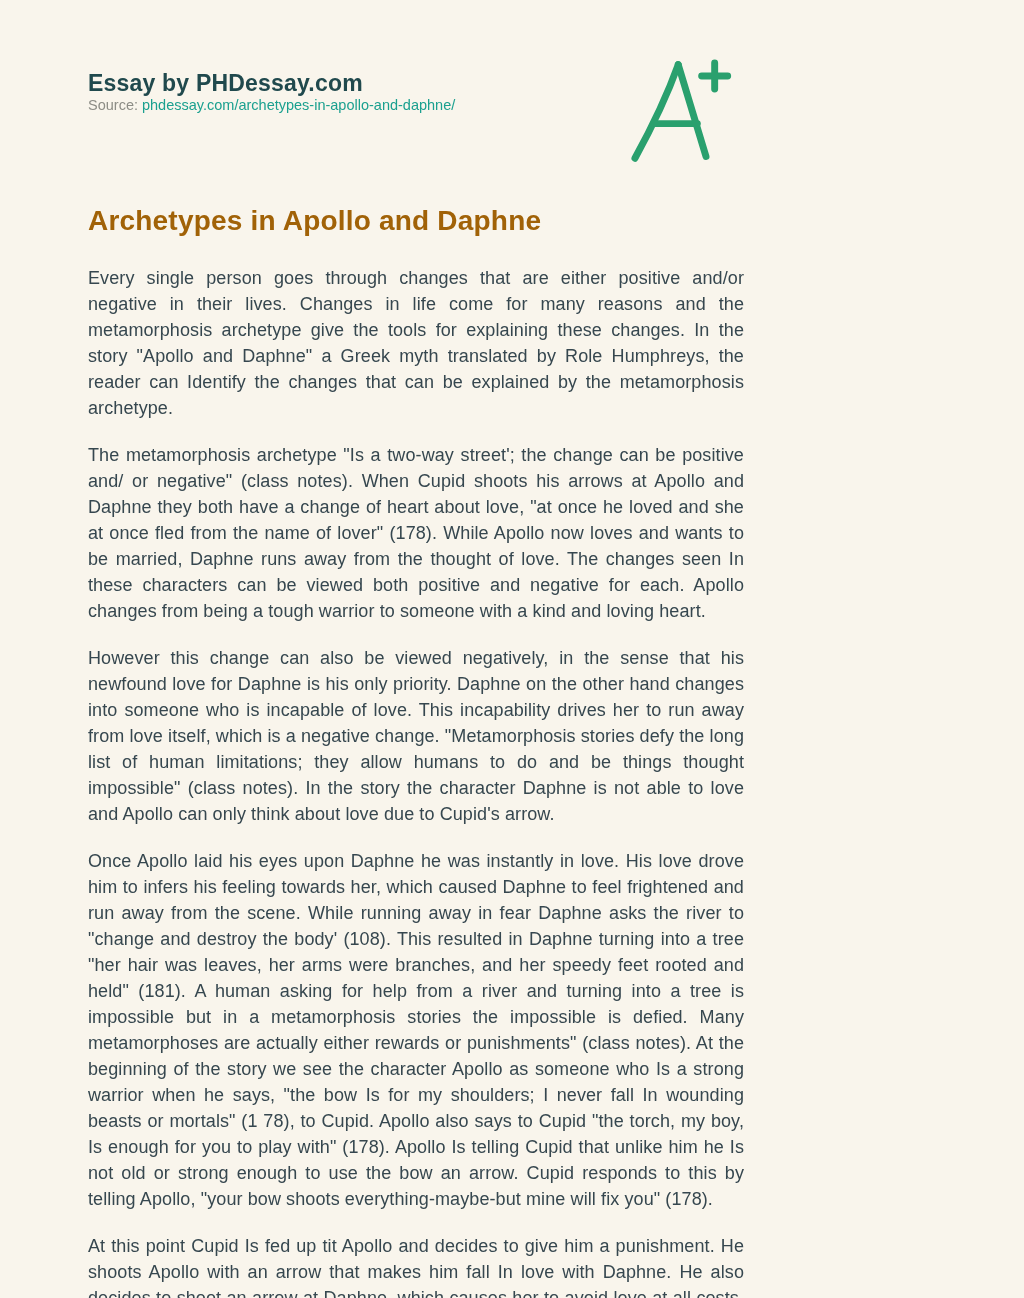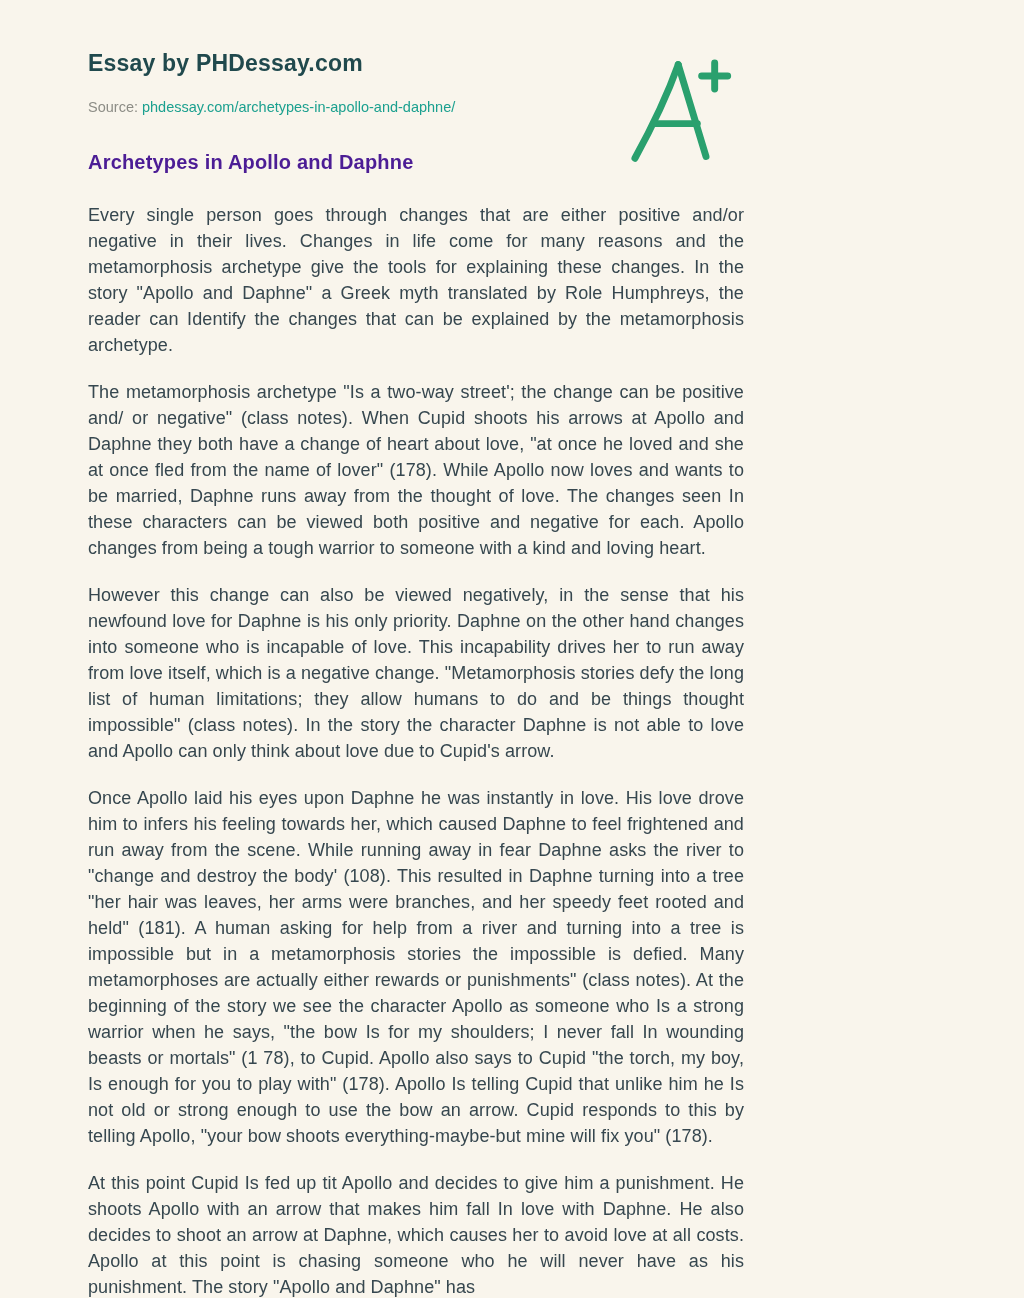--- a/index.html
+++ b/index.html
@@ -7,52 +7,51 @@
     width: 1024px;
     height: 1298px;
     overflow: hidden;
     background: #f9f5ec;
     font-family: "Liberation Sans", sans-serif;
   }
   .page {
     position: relative;
     width: 832px;
     height: 1298px;
-    padding: 50px 88px 0 88px;
+    padding: 70px 88px 0 88px;
   }
   .byline {
     font-size: 23px;
     font-weight: bold;
     color: #20494d;
     letter-spacing: 0.2px;
   }
   .source-row {
-    margin-top: 22px;
     font-size: 14.5px;
   }
   .source-label {
     color: #8d8d86;
   }
   .source-link {
     color: #1ba08f;
     text-decoration: none;
     margin-left: 4px;
   }
   .logo {
     position: absolute;
     top: 50px;
     right: 100px;
     width: 104px;
     height: 116px;
   }
   .title {
-    margin-top: 36px;
-    font-size: 20px;
+    margin-top: 92px;
+    font-size: 28px;
     font-weight: bold;
-    color: #4c1d95;
+    color: #a16207;
     letter-spacing: 0.2px;
   }
   .body-text {
     margin-top: 28px;
   }
   .body-text p {
     font-size: 18px;
     line-height: 26px;
     color: #36474f;
     text-align: justify;

